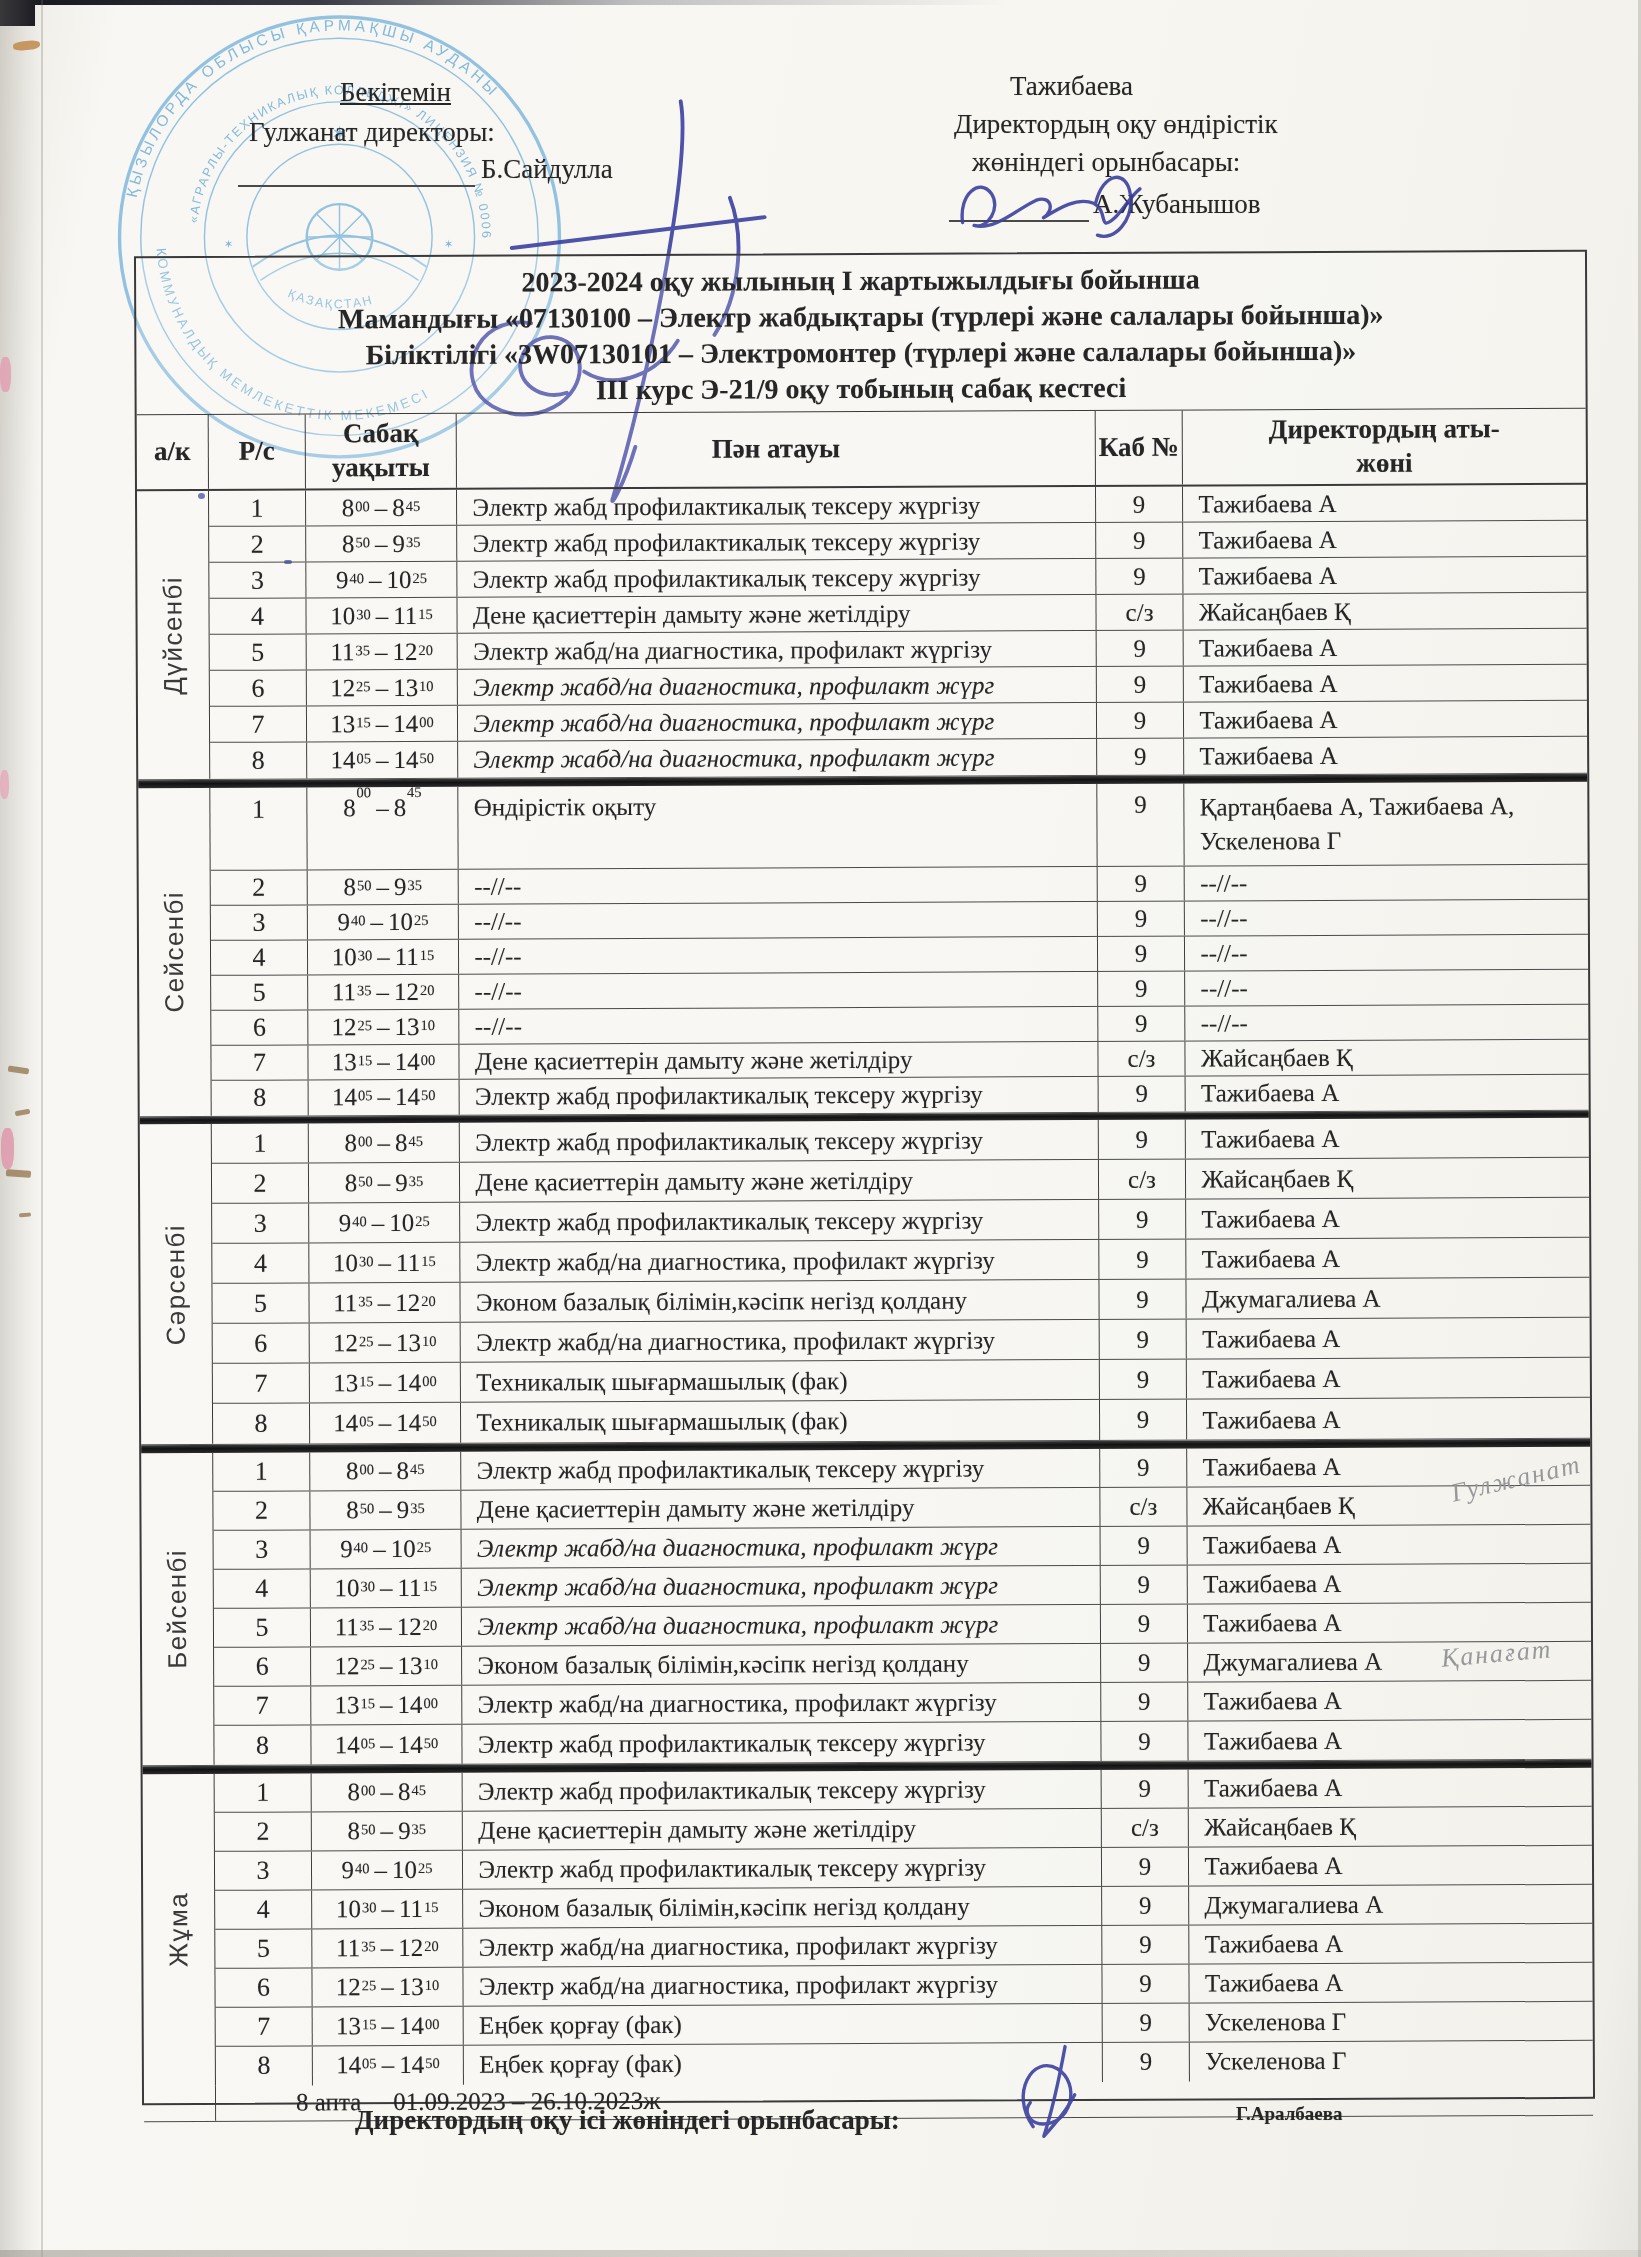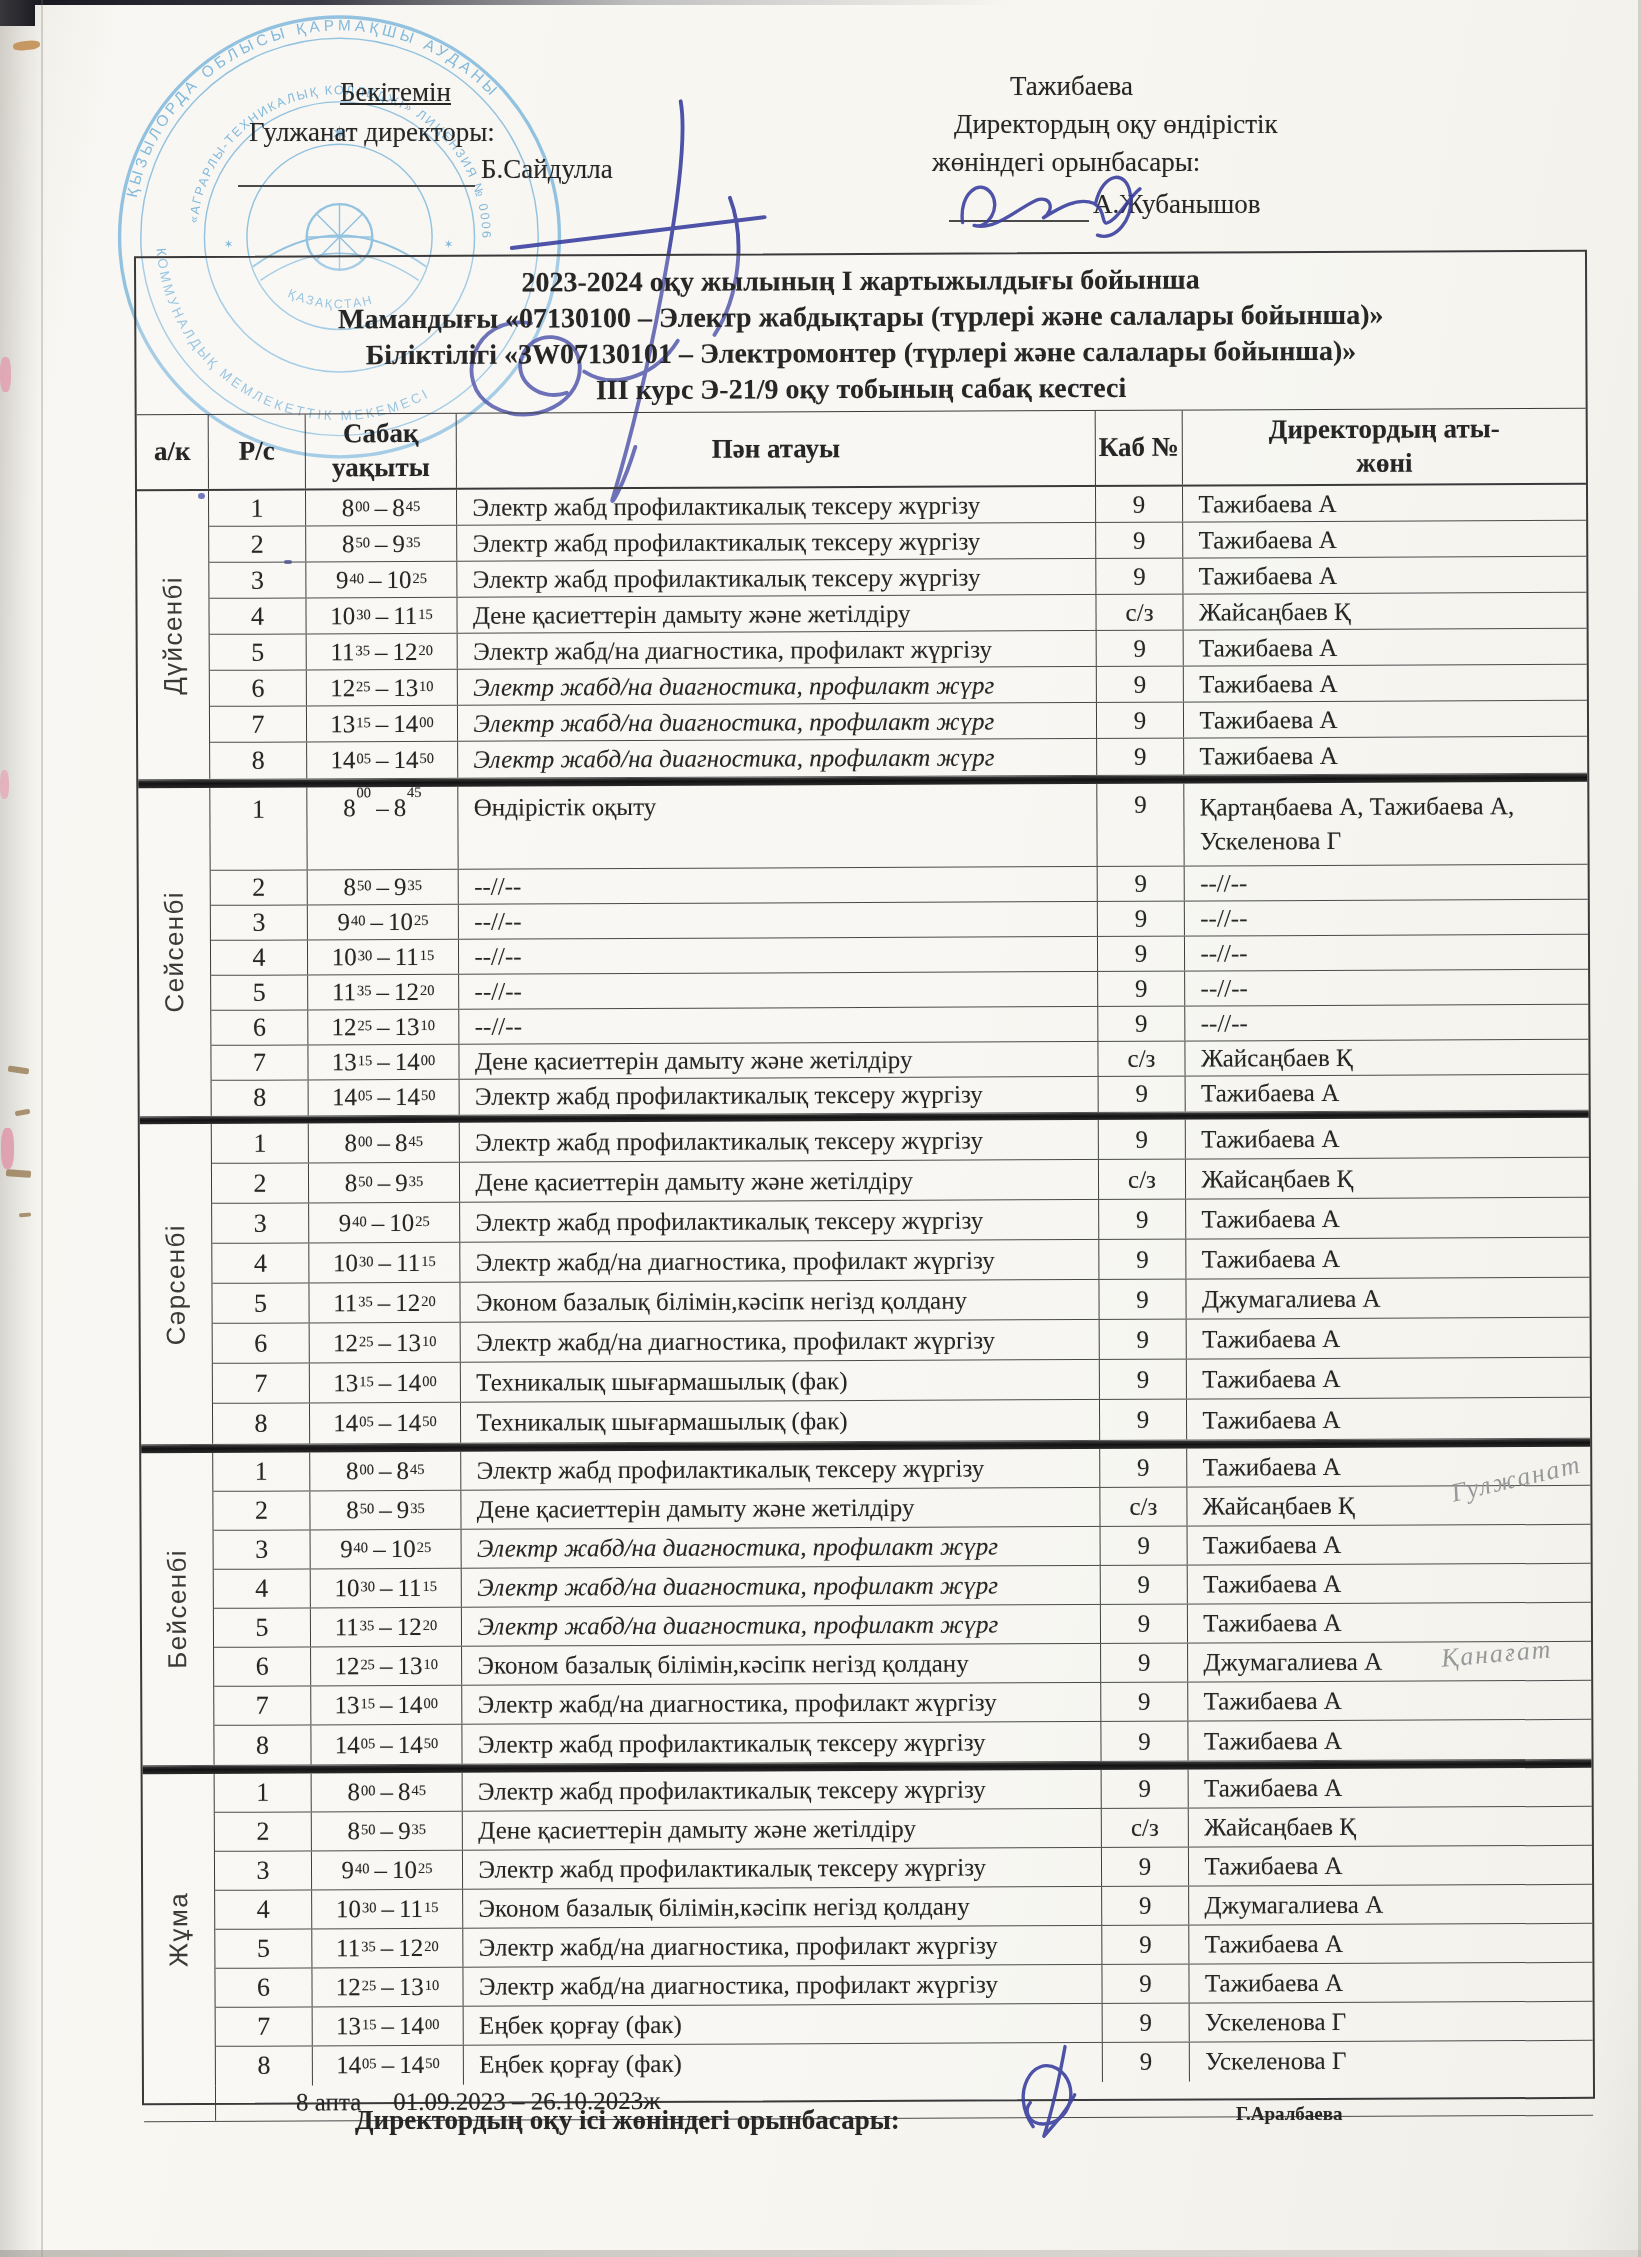--- a/index.html
+++ b/index.html
@@ -154,21 +154,21 @@
     </g>
   </svg>
 
   <div class="appr ink" style="left:340px; top:77px;text-decoration:underline;">Бекітемін</div>
   <div class="appr ink" style="left:249px; top:117px;">Гулжанат директоры:</div>
   <div class="underline" style="left:238px; top:185px; width:237px;"></div>
   <div class="appr ink" style="left:481px; top:154px;">Б.Сайдулла</div>
 
   <div class="appr ink" style="left:1010px; top:71px;">Тажибаева</div>
   <div class="appr ink" style="left:954px;  top:109px;">Директордың оқу өндірістік</div>
-  <div class="appr ink" style="left:932px;  top:147px;">жөніндегі орынбасары:</div>
+  <div class="appr ink" style="left:972px;  top:147px;">жөніндегі орынбасары:</div>
   <div class="underline" style="left:949px; top:220px; width:140px;"></div>
   <div class="appr ink" style="left:1093px; top:189px;">А.Жубанышов</div>
 
   <svg class="sig" style="left:386px; top:82px;" width="406" height="444" viewBox="0 0 420 460">
     <g stroke="#3c41a0" stroke-width="4" opacity="0.9">
       <path d="M 305 20 C 312 60 300 140 285 220 C 270 300 250 380 235 430 C 230 445 246 418 258 378"></path>
       <path d="M 150 250 C 90 240 68 312 110 336 C 152 360 206 330 200 290 C 195 258 150 255 140 286 C 132 312 162 331 187 322"></path>
       <path d="M 205 300 C 240 322 282 300 302 268"></path>
       <path d="M 130 172 L 392 140"></path>
       <path d="M 356 120 C 372 162 366 222 340 262"></path>

